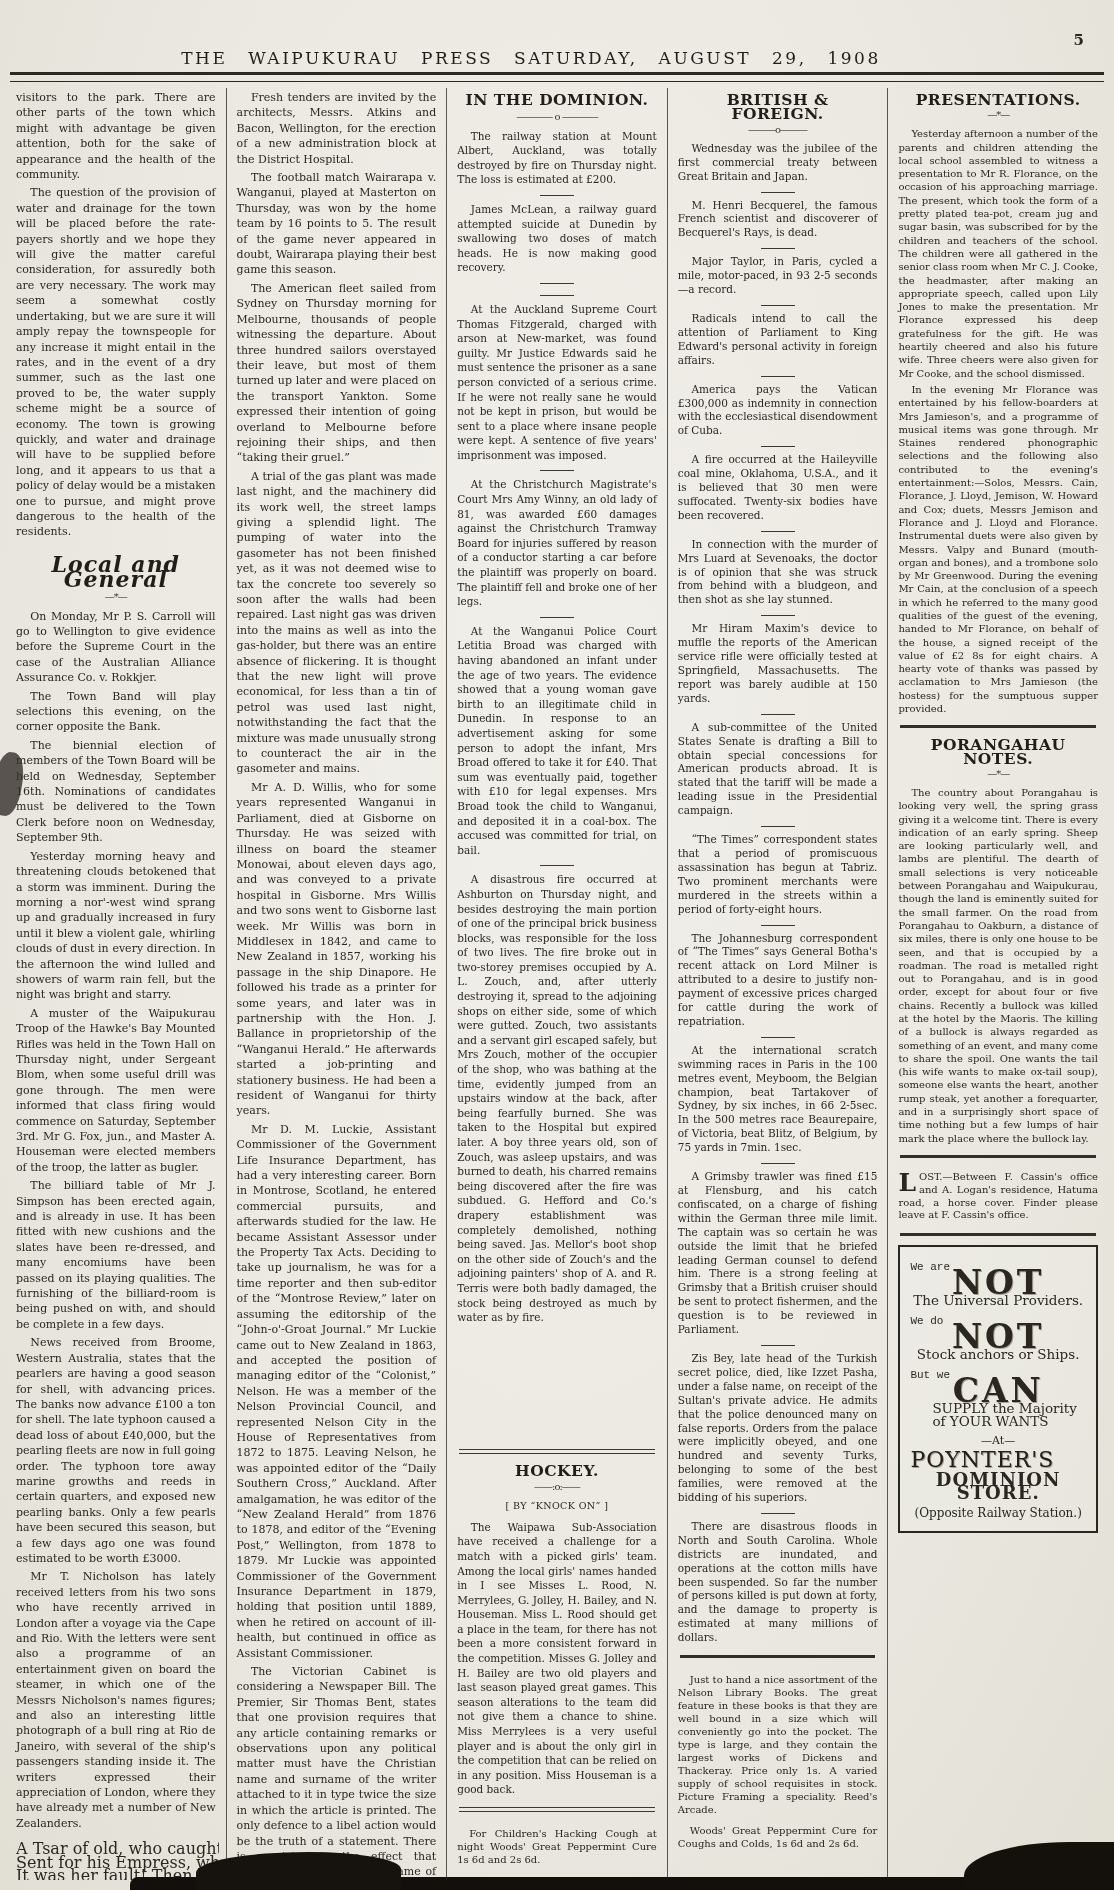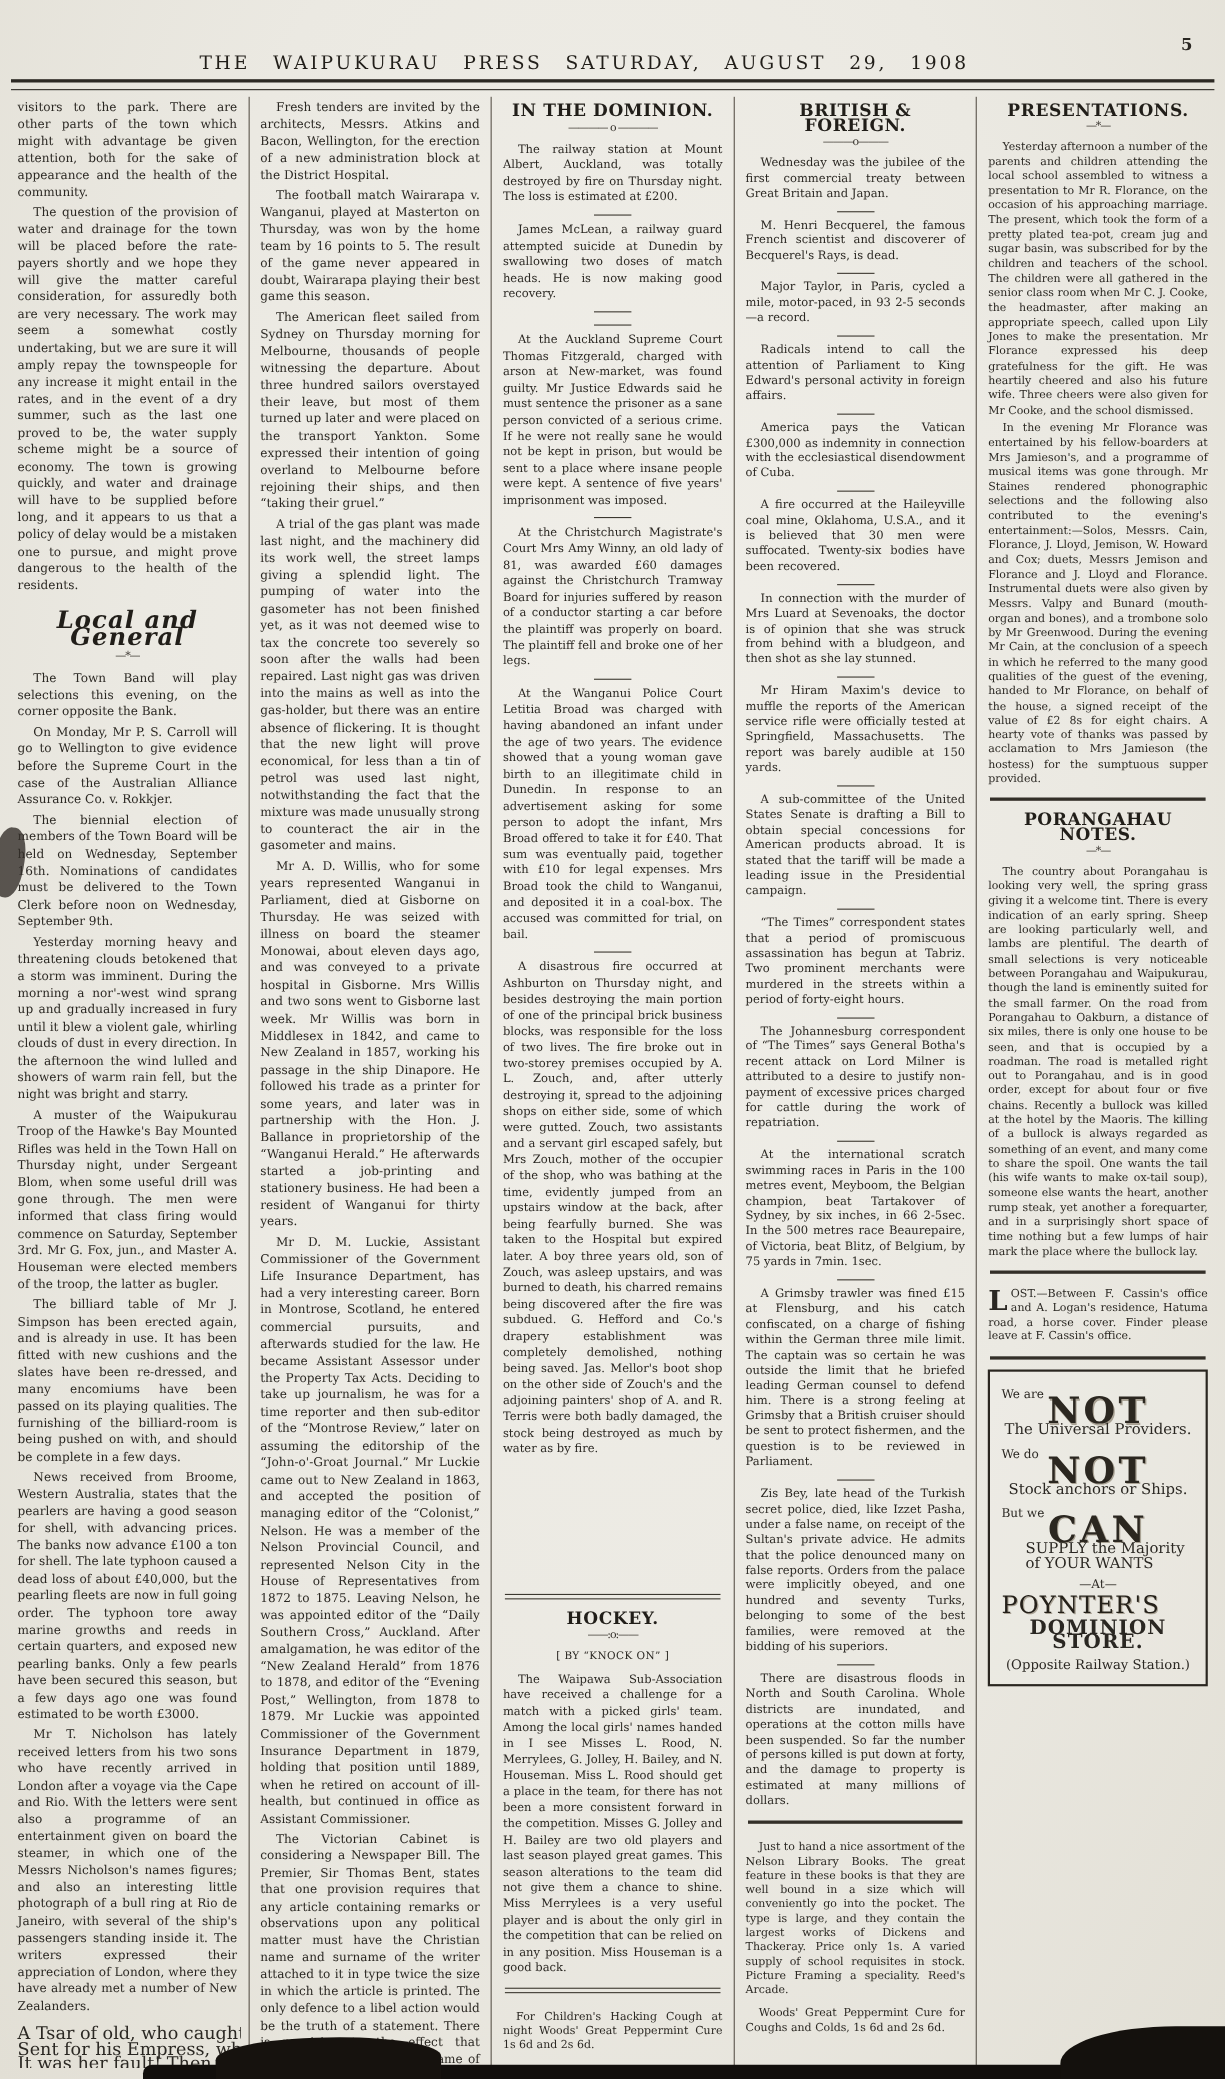--- a/index.html
+++ b/index.html
@@ -40,21 +40,21 @@
   hr.thick { border:0; height:3px; background:#332f28; margin:7px 2px; }
   .adnote { margin:8px 0 0; font-size:10px; line-height:13px; text-align:justify; text-indent:1.2em; }
   .poem { padding-top:8px; font-size:16px; line-height:13.6px; }
   .poem .pl { white-space:nowrap; }
   .poem .pl:nth-child(4n) { padding-left:13px; }
   .classified { margin:6px 0 4px; text-align:justify; font-size:10px; line-height:12.8px; }
   .dropcap { float:left; font-size:25px; line-height:22px; padding:1px 3px 0 0; font-weight:bold; }
   .pin { margin-top:auto; }
   
   .adbox { border:2px solid #2a2620; padding:12px 10px 10px; margin:2px 0 4px; background:rgba(255,255,255,.12); }
-  .ad-intro { text-align:left; font-size:11px; margin:2px 0; }
+  .ad-intro { text-align:left; font-size:11px; margin:2px 0;font-family:Liberation Mono, monospace; }
   .ad-huge { text-align:center; font-size:33px; font-weight:bold; letter-spacing:3px; margin:2px 0 4px; color:#2b2720; text-shadow:1px 1px 0 #a9a294; }
   .ad-medium { text-align:center; font-size:13.5px; margin:0 0 8px; }
   .ad-supply { text-align:left; font-size:13.5px; padding-left:22px; margin:2px 0 6px; }
   .ad-at { text-align:center; font-size:11px; margin:4px 0 6px; }
   .ad-poynters { text-align:left; font-size:22px; font-weight:normal; letter-spacing:1px; margin:2px 0 6px; color:#242019; text-shadow:1px 1px 0 #a9a294; }
   .ad-store { text-align:center; font-size:18px; font-weight:bold; letter-spacing:1px; margin:0 0 8px; }
   .ad-parens { text-align:center; font-size:12px; margin:0; }
   
   .scan-band { position:absolute; left:130px; right:0; bottom:0; height:13px; background:#120f0c; border-radius:8px 0 0 0; }
   .blob1 { position:absolute; left:196px; bottom:0; width:205px; height:38px; background:#16120e; border-radius:55% 45% 0 0; }
@@ -70,22 +70,22 @@
     <div class="page-num">5</div>
   </header>
   <div class="mast-rule"></div>
   <main class="columns">
       <section class="col col1">
         <p class="para noindent">visitors to the park. There are other parts of the town which might with advantage be given attention, both for the sake of appearance and the health of the community.</p>
         <p class="para">The question of the provision of water and drainage for the town will be placed before the rate-payers shortly and we hope they will give the matter careful consideration, for assuredly both are very necessary. The work may seem a somewhat costly undertaking, but we are sure it will amply repay the townspeople for any increase it might entail in the rates, and in the event of a dry summer, such as the last one proved to be, the water supply scheme might be a source of economy. The town is growing quickly, and water and drainage will have to be supplied before long, and it appears to us that a policy of delay would be a mistaken one to pursue, and might prove dangerous to the health of the residents.</p>
         <div class="squig"></div>
         <h2 class="script-head">Local and General</h2>
         <div class="divider">—*—</div>
+        <p class="para">On Monday, Mr P. S. Carroll will go to Wellington to give evidence before the Supreme Court in the case of the Australian Alliance Assurance Co. v. Rokkjer.</p>
         <p class="para">The Town Band will play selections this evening, on the corner opposite the Bank.</p>
-        <p class="para">On Monday, Mr P. S. Carroll will go to Wellington to give evidence before the Supreme Court in the case of the Australian Alliance Assurance Co. v. Rokkjer.</p>
         <p class="para">The biennial election of members of the Town Board will be held on Wednesday, September 16th. Nominations of candidates must be delivered to the Town Clerk before noon on Wednesday, September 9th.</p>
         <p class="para">Yesterday morning heavy and threatening clouds betokened that a storm was imminent. During the morning a nor'-west wind sprang up and gradually increased in fury until it blew a violent gale, whirling clouds of dust in every direction. In the afternoon the wind lulled and showers of warm rain fell, but the night was bright and starry.</p>
         <p class="para">A muster of the Waipukurau Troop of the Hawke's Bay Mounted Rifles was held in the Town Hall on Thursday night, under Sergeant Blom, when some useful drill was gone through. The men were informed that class firing would commence on Saturday, September 3rd. Mr G. Fox, jun., and Master A. Houseman were elected members of the troop, the latter as bugler.</p>
         <p class="para">The billiard table of Mr J. Simpson has been erected again, and is already in use. It has been fitted with new cushions and the slates have been re-dressed, and many encomiums have been passed on its playing qualities. The furnishing of the billiard-room is being pushed on with, and should be complete in a few days.</p>
         <p class="para">News received from Broome, Western Australia, states that the pearlers are having a good season for shell, with advancing prices. The banks now advance £100 a ton for shell. The late typhoon caused a dead loss of about £40,000, but the pearling fleets are now in full going order. The typhoon tore away marine growths and reeds in certain quarters, and exposed new pearling banks. Only a few pearls have been secured this season, but a few days ago one was found estimated to be worth £3000.</p>
         <p class="para">Mr T. Nicholson has lately received letters from his two sons who have recently arrived in London after a voyage via the Cape and Rio. With the letters were sent also a programme of an entertainment given on board the steamer, in which one of the Messrs Nicholson's names figures; and also an interesting little photograph of a bull ring at Rio de Janeiro, with several of the ship's passengers standing inside it. The writers expressed their appreciation of London, where they have already met a number of New Zealanders.</p>
         <div class="poem pin">
           <div class="pl">A Tsar of old, who caught a cold,</div>
           <div class="pl">Sent for his Empress, who was told</div>
           <div class="pl">It was her fault!  Then he lay hold</div>

